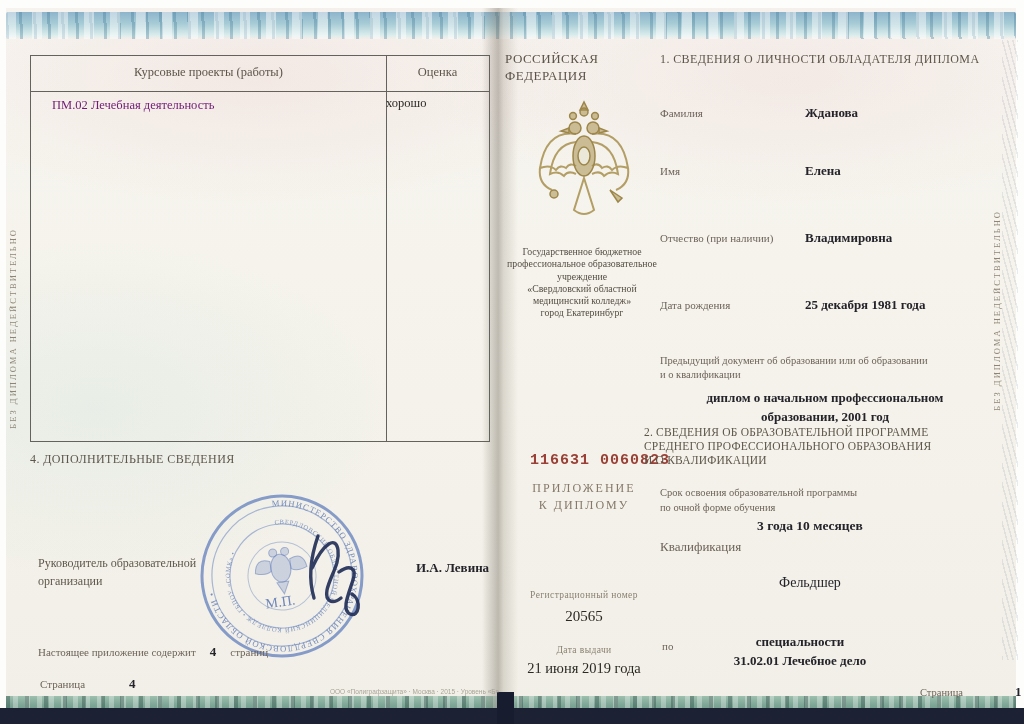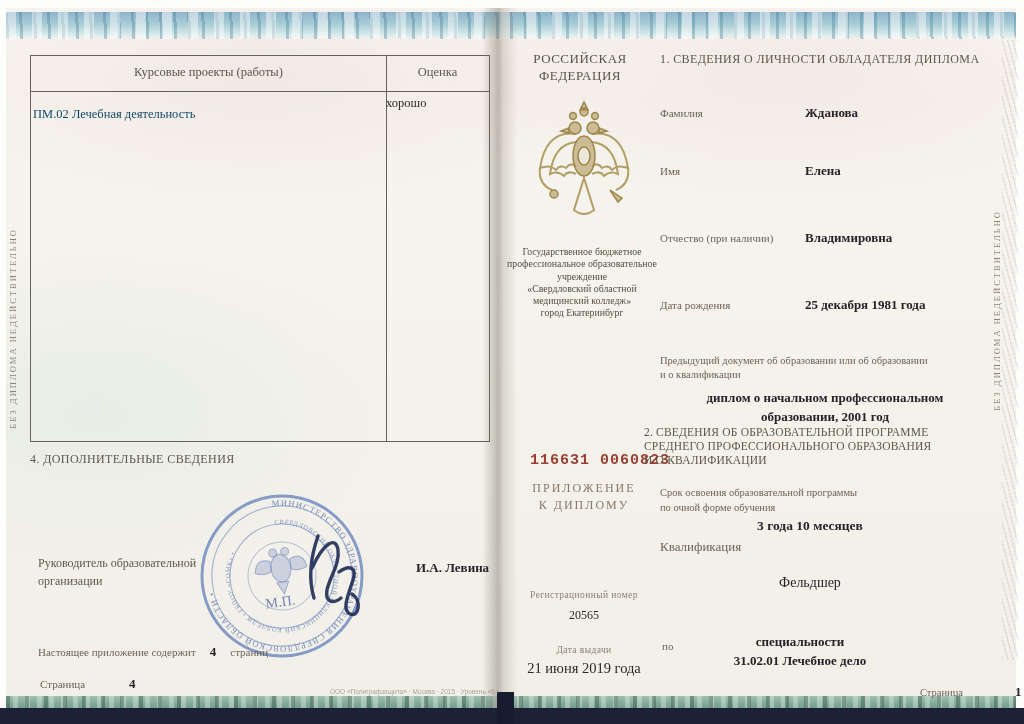--- a/index.html
+++ b/index.html
@@ -54,46 +54,46 @@
   .vtext.right{left:992px;top:210px;}
   
   .table{
     position:absolute;left:30px;top:55px;width:458px;height:385px;
     border:1.5px solid #63625c;
   }
   .table .head-sep{position:absolute;left:0;top:35px;width:100%;height:0;border-top:1.2px solid #63625c;}
   .table .col-sep{position:absolute;left:355px;top:0;width:0;height:100%;border-left:1.2px solid #63625c;}
   .th1{position:absolute;left:0;top:9px;width:355px;text-align:center;font-size:12.5px;color:#5e564b;}
   .th2{position:absolute;left:355px;top:9px;width:103px;text-align:center;font-size:12.5px;color:#5e564b;}
-  .td1{position:absolute;left:2px;top:42px;width:340px;font-size:12.5px;color:#0c4a6e;margin-top:9px;}
+  .td1{position:absolute;left:21px;top:42px;width:340px;font-size:12.5px;color:#701a75;}
   .td2{position:absolute;left:355px;top:40px;width:103px;text-align:left;font-size:12.5px;color:#2c2a26;}
   .sec-heading{position:absolute;font-size:12px;letter-spacing:.4px;color:#5e564b;}
   .lp-sec4{left:30px;top:452px;}
   .lbl{color:#6e635a;font-size:11px;}
   .val{color:#25232a;font-size:13px;font-weight:700;}
   .lp-head1{position:absolute;left:38px;top:556px;font-size:12px;color:#5f574c;}
   .lp-head2{position:absolute;left:38px;top:574px;font-size:12px;color:#5f574c;}
   .lp-sign-name{position:absolute;left:416px;top:560px;font-size:13px;color:#25232a;font-weight:700;}
   .lp-contains{position:absolute;left:38px;top:644px;font-size:11px;color:#6e635a;}
   .lp-contains b{font-size:13px;color:#25232a;padding:0 14px;}
   .lp-page{position:absolute;left:40px;top:676px;font-size:11px;color:#6e635a;}
   .lp-page b{font-size:13px;color:#25232a;padding-left:44px;}
   .fine-print{position:absolute;left:330px;top:688px;width:190px;font-size:6.5px;color:#a19b8f;opacity:.9;font-family:"Liberation Sans",sans-serif;}
   
   .stamp{position:absolute;left:196px;top:490px;width:172px;height:172px;transform:rotate(-8deg);opacity:.85;}
   .signature{position:absolute;left:296px;top:526px;width:82px;height:100px;}
   
-  .rp-country{position:absolute;left:505px;top:50px;width:150px;text-align:center;font-size:13px;letter-spacing:.5px;color:#5c544a;line-height:17px;}
+  .rp-country{position:absolute;left:505px;top:50px;width:150px;font-size:13px;letter-spacing:.5px;color:#5c544a;line-height:17px;}
   .eagle{position:absolute;left:530px;top:98px;width:108px;height:140px;}
   .rp-inst{position:absolute;left:496px;top:246px;width:172px;text-align:center;font-size:9.8px;line-height:12.3px;color:#554d44;}
   .rp-serial{position:absolute;left:498px;top:452px;width:172px;text-align:right;font-size:15px;font-weight:700;color:#9a4036;font-family:"Liberation Mono",monospace;letter-spacing:1px;}
   .rp-title{position:absolute;left:498px;top:480px;width:172px;text-align:center;font-size:12px;letter-spacing:2px;color:#86796a;line-height:17px;}
   .rp-subtitle{position:absolute;left:498px;top:519px;width:172px;text-align:center;font-size:14.5px;font-weight:700;color:#2b2924;line-height:19px;}
   .rp-reglabel{position:absolute;left:498px;top:590px;width:172px;text-align:center;font-size:9.5px;color:#8b8173;letter-spacing:.4px;}
-  .rp-regnum{position:absolute;left:498px;top:608px;width:172px;text-align:center;font-size:12px;color:#2b2924;}
+  .rp-regnum{position:absolute;left:498px;top:608px;width:172px;text-align:center;font-size:15px;color:#2b2924;}
   .rp-datelabel{position:absolute;left:498px;top:645px;width:172px;text-align:center;font-size:9.5px;color:#8b8173;letter-spacing:.4px;}
   .rp-date{position:absolute;left:490px;top:660px;width:188px;text-align:center;font-size:14.5px;color:#2b2924;}
   
   .rp-sec1{left:660px;top:52px;width:350px;}
   .frow{position:absolute;left:660px;width:345px;}
   .frow .flabel{position:absolute;left:0;top:2px;}
   .frow .fvalue{position:absolute;left:145px;top:0;}
   .f0{top:105px;} .f1{top:163px;} .f2{top:230px;} .f3{top:297px;}
   .rp-prevlbl{position:absolute;left:660px;top:354px;width:350px;font-size:10.5px;color:#6e635a;line-height:14px;}
   .rp-prevval{position:absolute;left:660px;top:388px;width:330px;text-align:center;font-size:13px;font-weight:700;color:#25232a;line-height:19px;}

